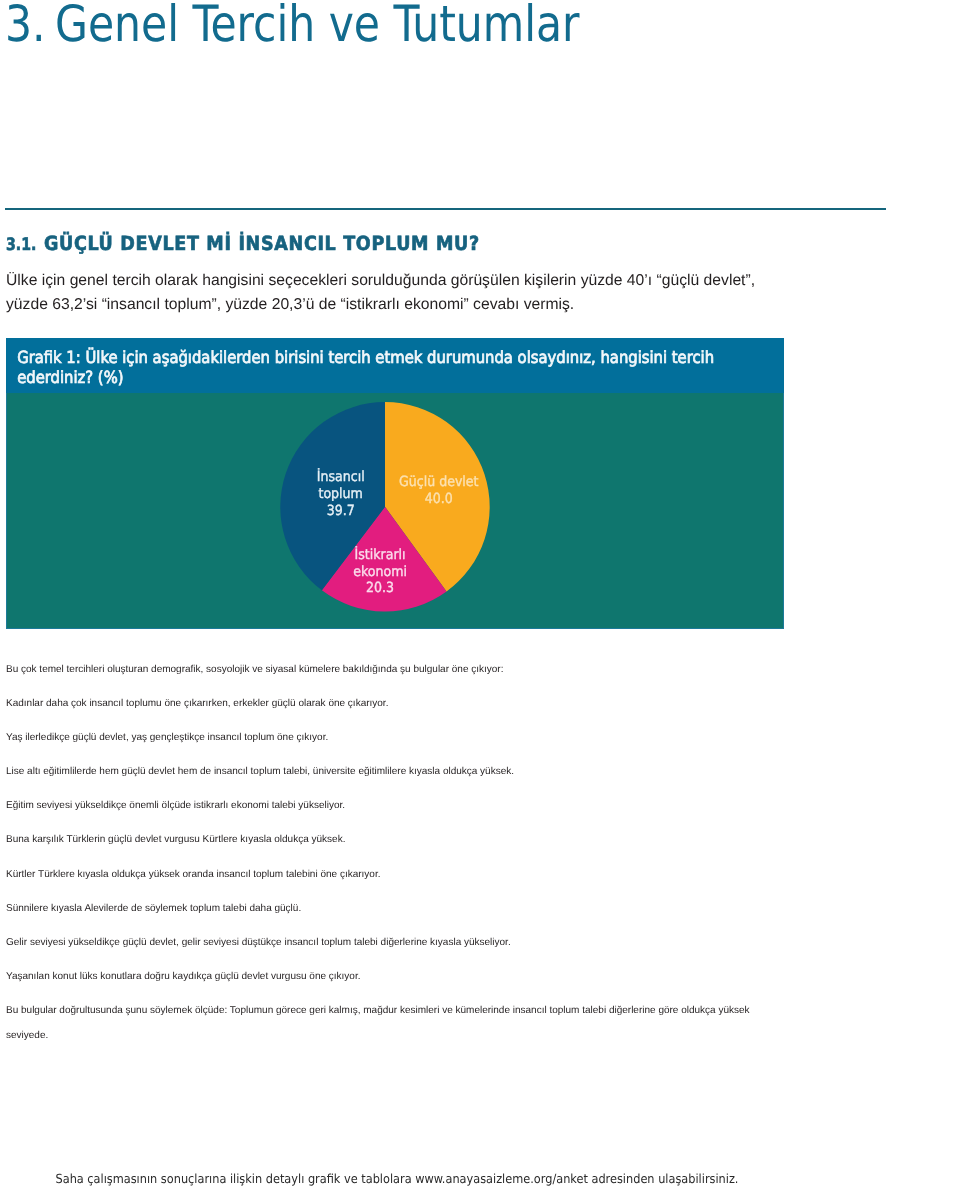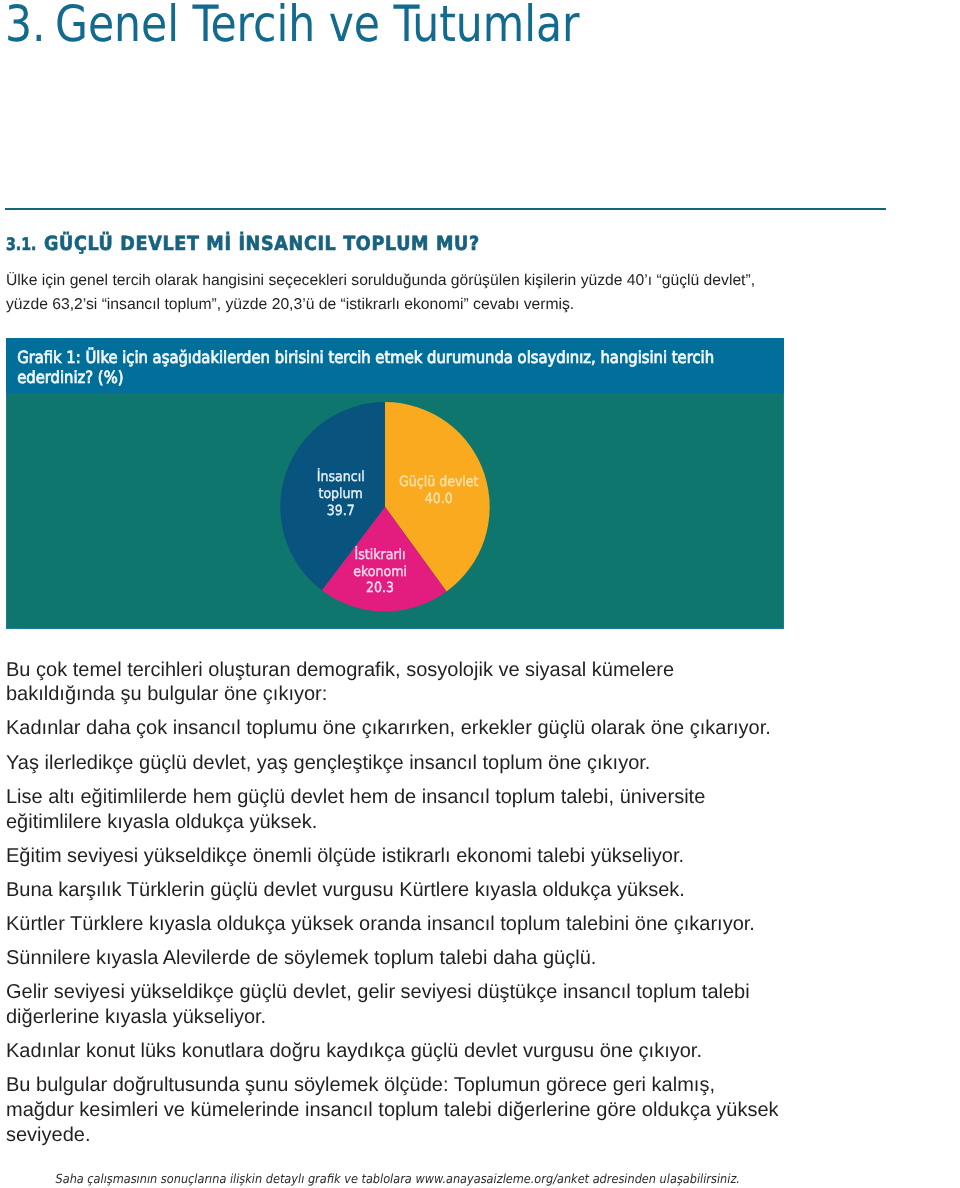--- a/index.html
+++ b/index.html
@@ -11,22 +11,22 @@
   .rule{position:absolute;left:5px;top:208.3px;width:881px;height:1.8px;background:#15657C;}
   .section-head{position:absolute;left:6px;top:234px;margin:0;font-family:"DejaVu Sans Condensed","DejaVu Sans",sans-serif;font-size:19.5px;font-weight:700;color:#17627F;-webkit-text-stroke:.62px #17627F;letter-spacing:.67px;line-height:20px;white-space:nowrap;}
   .section-head .sec-num{display:inline-block;font-size:17px;letter-spacing:0;transform:scaleX(.92);transform-origin:left;margin-right:5px;}
   .intro{position:absolute;left:6px;top:269px;margin:0;width:778px;font-size:15.7px;color:#231F20;line-height:24px;}
   .chart-box{position:absolute;left:6px;top:338px;width:778px;height:291px;margin:0;border:1px solid #1C7A99;box-sizing:border-box;background:#0f766e;}
   .chart-head{background:#026F9B;color:#F2F7FA;font-family:"DejaVu Sans Condensed","DejaVu Sans",sans-serif;font-size:16.8px;font-weight:400;-webkit-text-stroke:.72px #F2F7FA;line-height:20px;height:54.7px;box-sizing:border-box;padding:8.5px 0 0 0;margin:-1px -1px 0 -1px;}
   .chart-head-inner{display:block;width:760px;padding-left:11.4px;transform:scaleX(.980);transform-origin:left top;}
   .pie-wrap{position:relative;height:235.3px;}
   .pie-svg{position:absolute;left:0;top:0;}
   .bullets{position:absolute;left:6px;top:657.6px;width:782px;}
-  .bullet{margin:0 0 9.47px 0;font-size:20px;color:#231F20;line-height:24.7px;}
-  .footnote{position:absolute;left:55.5px;top:1171px;margin:0;font-family:"DejaVu Sans Condensed","DejaVu Sans",sans-serif;font-size:12.6px;font-style:italic;color:#2A2A2A;line-height:16px;white-space:nowrap;}
+  .bullet{margin:0 0 9.47px 0;font-size:10px;color:#231F20;line-height:24.7px;}
+  .footnote{position:absolute;left:55.5px;top:1171px;margin:0;font-family:"DejaVu Sans Condensed","DejaVu Sans",sans-serif;font-size:12.6px;color:#2A2A2A;line-height:16px;white-space:nowrap;}
   .pagenum{position:absolute;left:918px;top:1083px;width:40px;height:14px;font-family:"DejaVu Sans Condensed","DejaVu Sans",sans-serif;font-size:13.6px;line-height:14px;color:#231F20;transform:rotate(90deg);transform-origin:center center;text-align:center;white-space:nowrap;}
   .side-line{position:absolute;left:936px;width:24px;height:1.6px;background:#1C7A99;}
   .side-line-top{top:1063.2px;}
   .side-line-bottom{top:1113.5px;}
 </style>
 </head>
 <body>
 
 <div class="page">
 
@@ -65,21 +65,21 @@
   <div class="bullets">
       <p class="bullet">Bu çok temel tercihleri oluşturan demografik, sosyolojik ve siyasal kümelere bakıldığında şu bulgular öne çıkıyor:</p>
       <p class="bullet">Kadınlar daha çok insancıl toplumu öne çıkarırken, erkekler güçlü olarak öne çıkarıyor.</p>
       <p class="bullet">Yaş ilerledikçe güçlü devlet, yaş gençleştikçe insancıl toplum öne çıkıyor.</p>
       <p class="bullet">Lise altı eğitimlilerde hem güçlü devlet hem de insancıl toplum talebi, üniversite eğitimlilere kıyasla oldukça yüksek.</p>
       <p class="bullet">Eğitim seviyesi yükseldikçe önemli ölçüde istikrarlı ekonomi talebi yükseliyor.</p>
       <p class="bullet">Buna karşılık Türklerin güçlü devlet vurgusu Kürtlere kıyasla oldukça yüksek.</p>
       <p class="bullet">Kürtler Türklere kıyasla oldukça yüksek oranda insancıl toplum talebini öne çıkarıyor.</p>
       <p class="bullet">Sünnilere kıyasla Alevilerde de söylemek toplum talebi daha güçlü.</p>
       <p class="bullet">Gelir seviyesi yükseldikçe güçlü devlet, gelir seviyesi düştükçe insancıl toplum talebi diğerlerine kıyasla yükseliyor.</p>
-      <p class="bullet">Kadınlar konut lüks konutlara doğru kaydıkça güçlü devlet vurgusu öne çıkıyor.</p>
+      <p class="bullet">Yaşanılan konut lüks konutlara doğru kaydıkça güçlü devlet vurgusu öne çıkıyor.</p>
       <p class="bullet">Bu bulgular doğrultusunda şunu söylemek ölçüde: Toplumun görece geri kalmış, mağdur kesimleri ve kümelerinde insancıl toplum talebi diğerlerine göre oldukça yüksek seviyede.</p>
     </div>
 
   <p class="footnote">Saha çalışmasının sonuçlarına ilişkin detaylı grafik ve tablolara www.anayasaizleme.org/anket adresinden ulaşabilirsiniz.</p>
 
   <div class="side-line side-line-top"></div>
   <div class="pagenum">15</div>
   <div class="side-line side-line-bottom"></div>
 </div>
 

